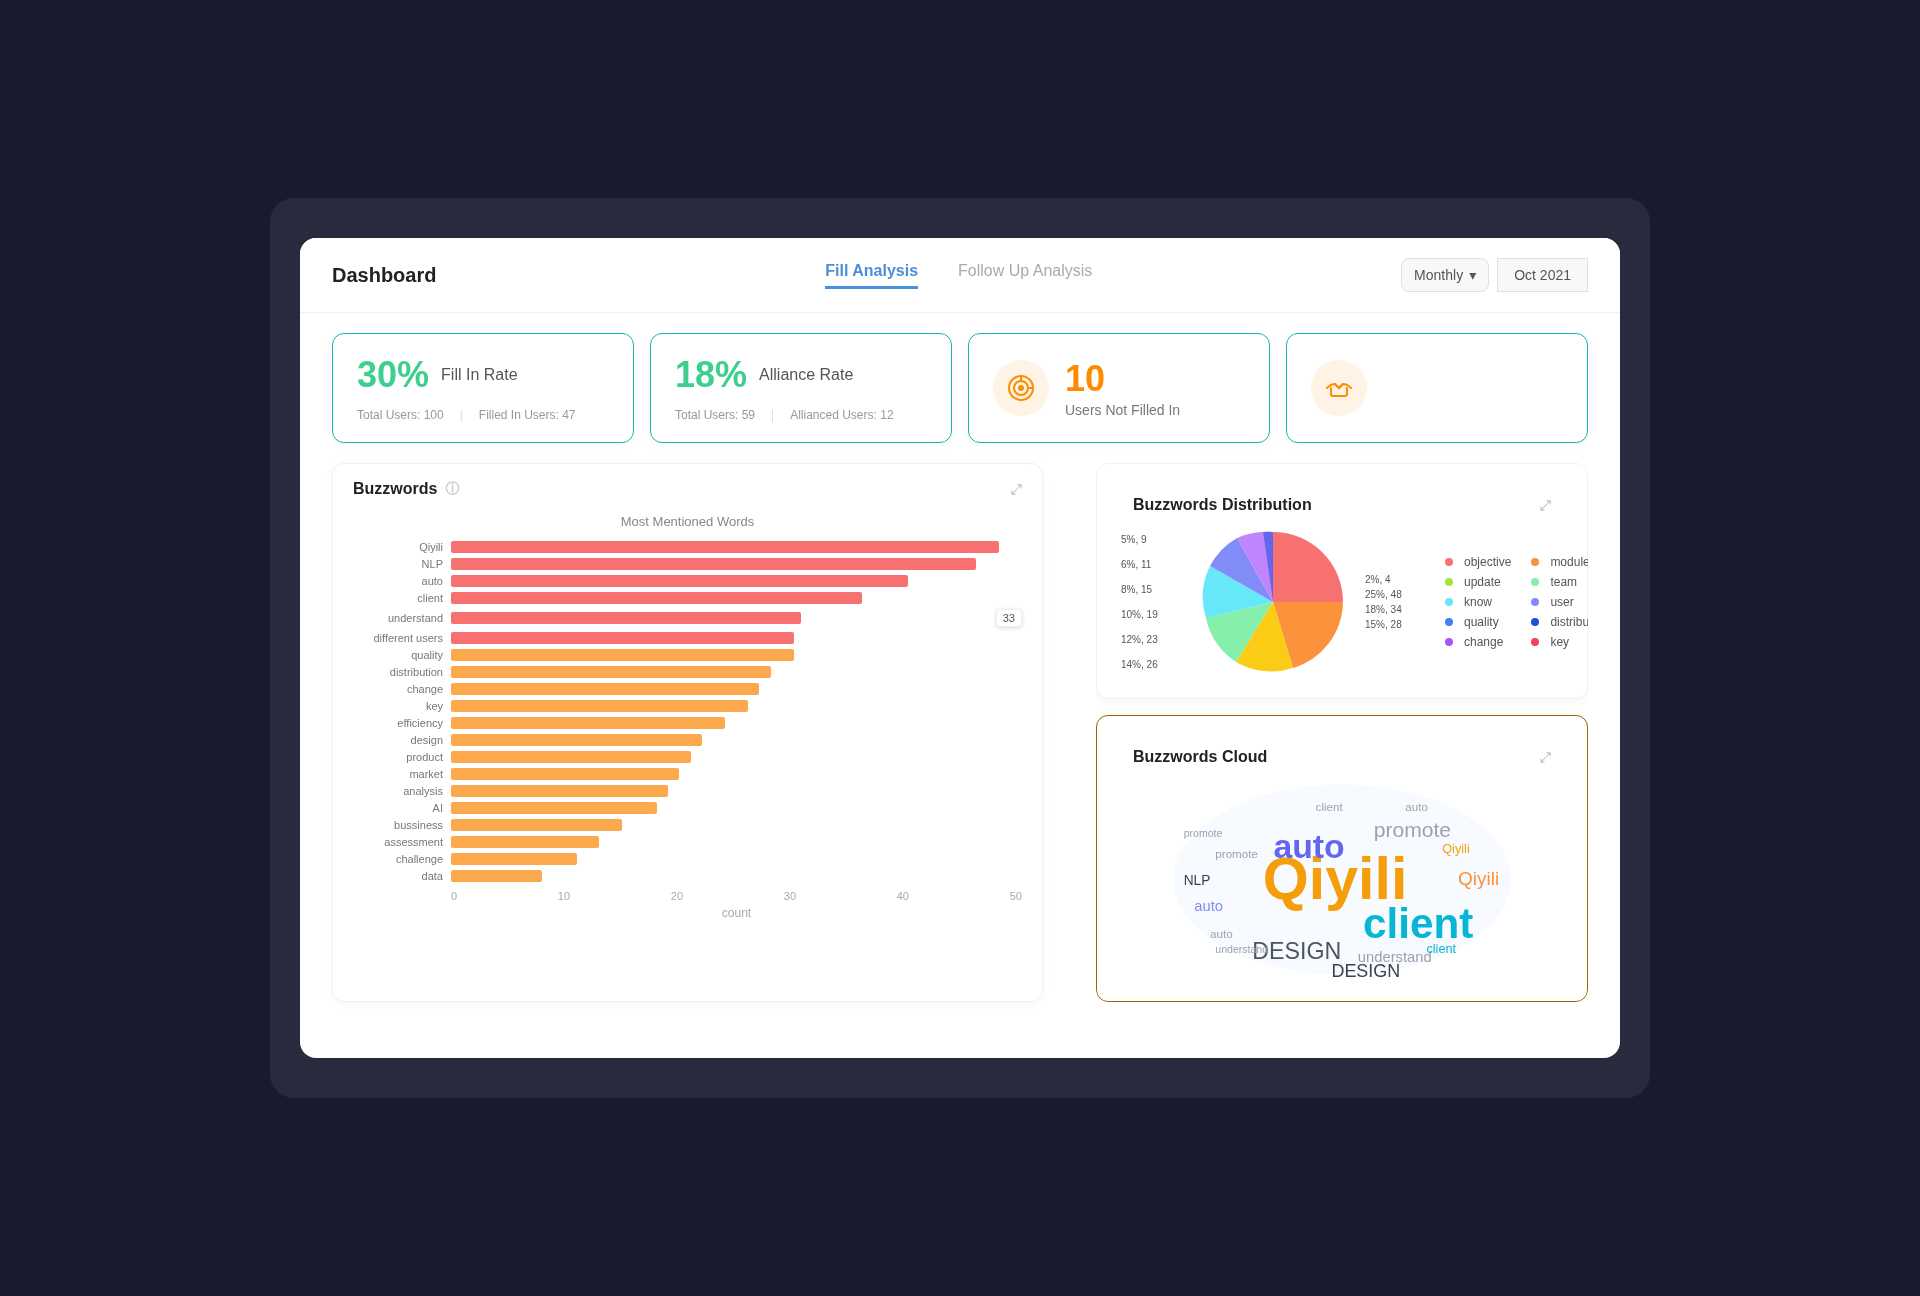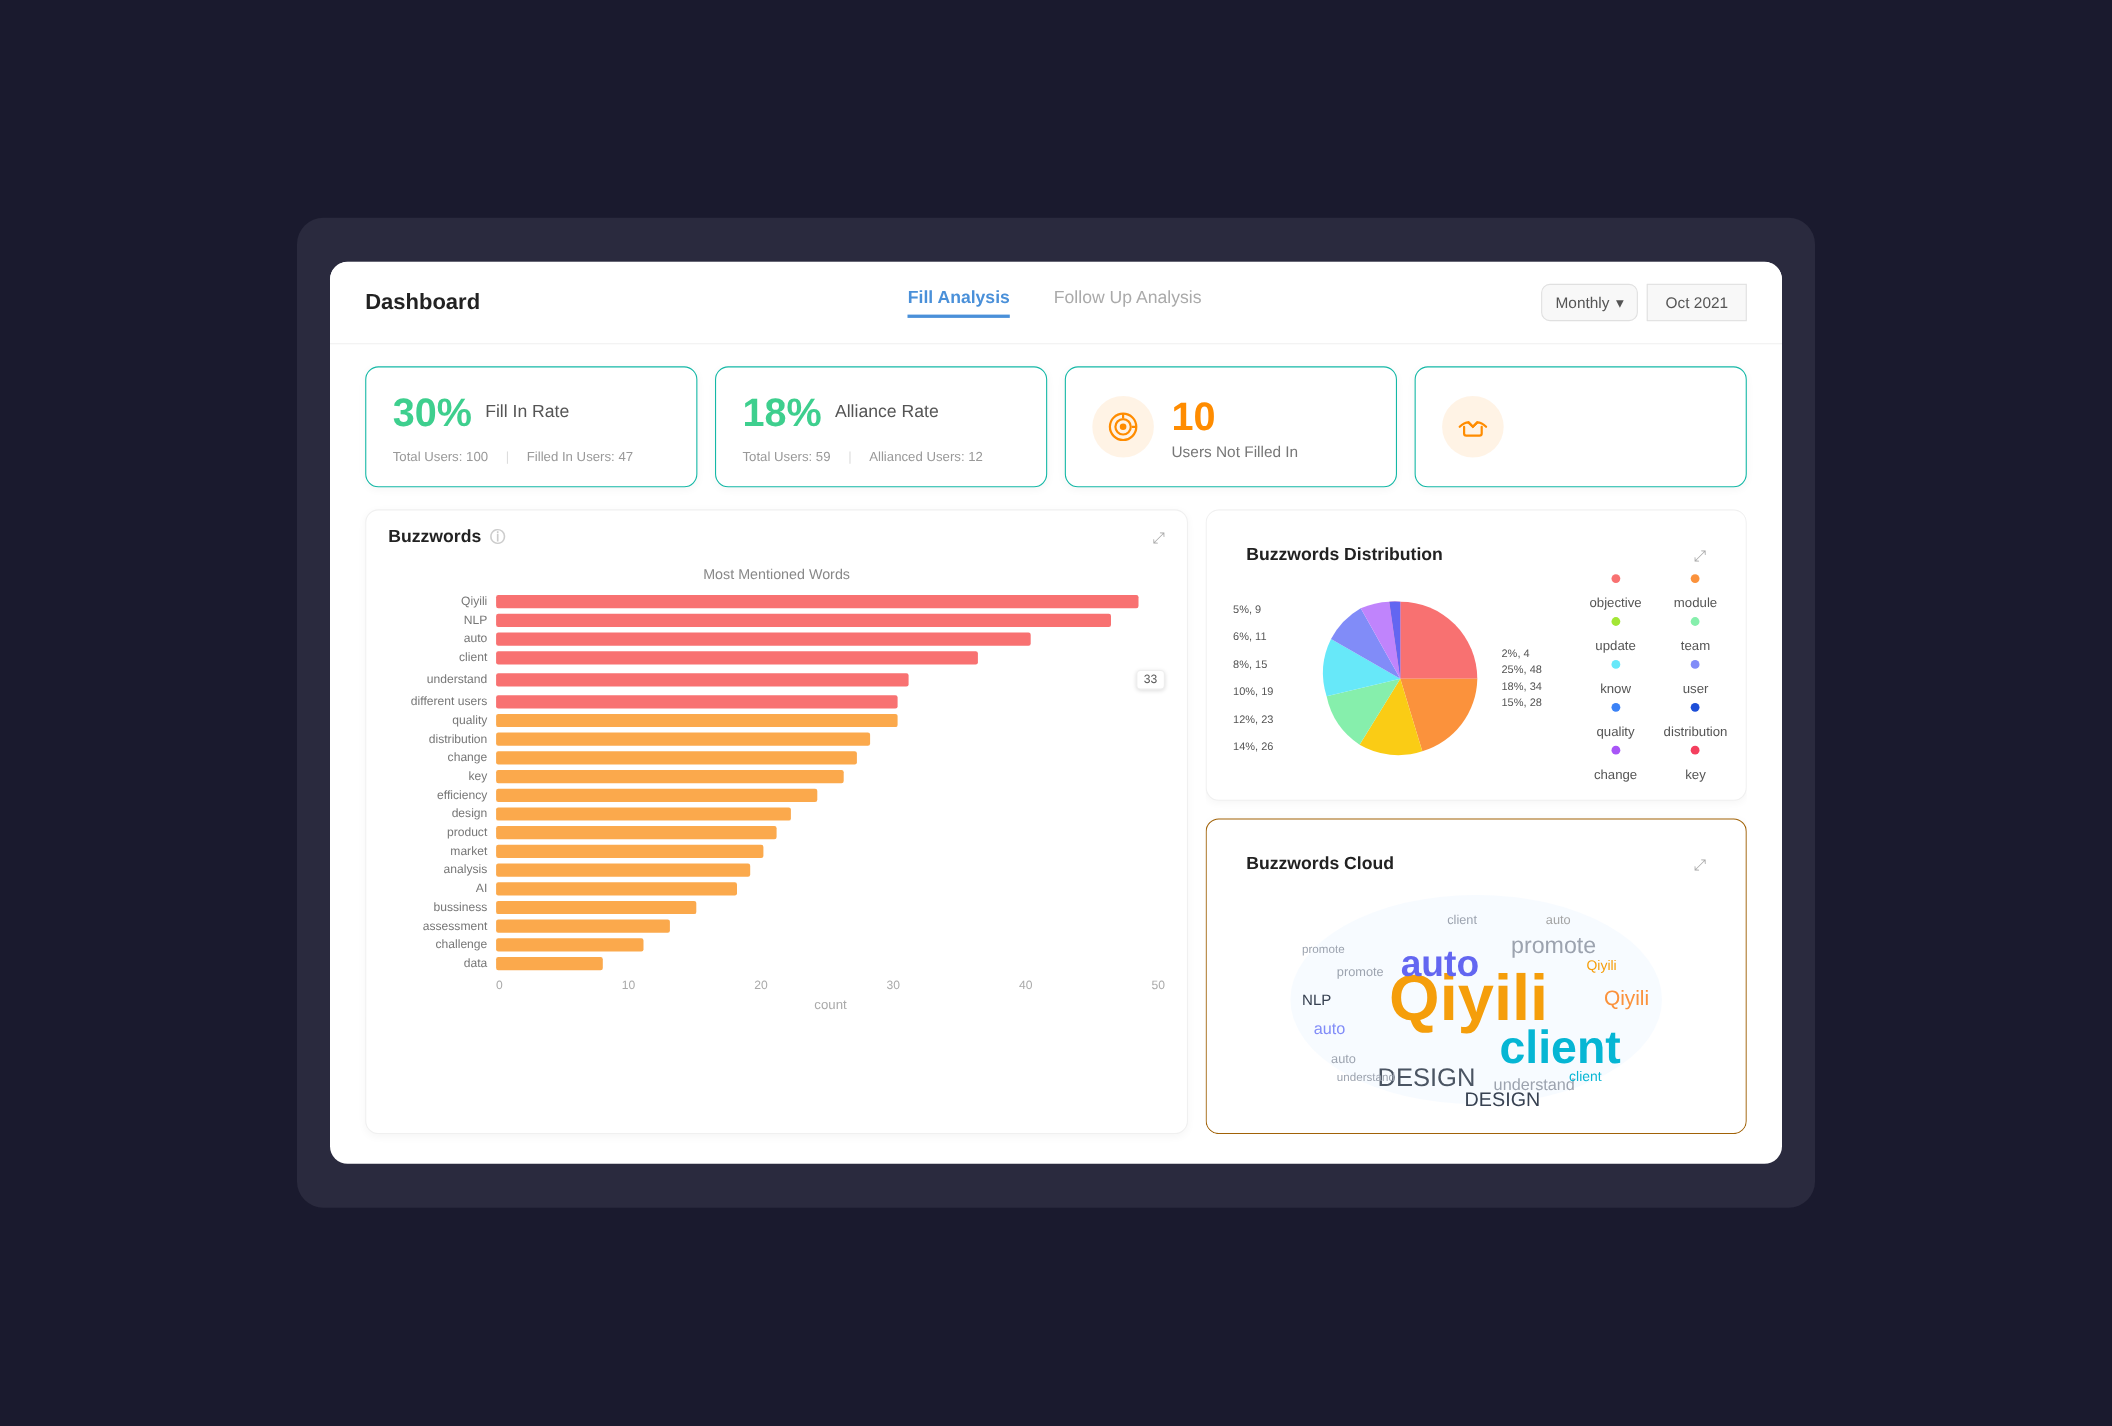--- a/index.html
+++ b/index.html
@@ -165,21 +165,21 @@
       padding: 0 32px 20px;
     }
     .chart-card {
       background: #fff;
       border: 1px solid #f0f0f0;
       border-radius: 12px;
       box-shadow: 0 2px 8px rgba(0,0,0,0.04);
       overflow: hidden;
     }
     .chart-card.left { flex: 1; }
-    .chart-card.right { width: 492px; display: flex; flex-direction: column; gap: 16px; background: transparent; border: none; box-shadow: none; }
+    .chart-card.right { width: 492px; display: flex; flex-direction: column; gap: 16px; background: transparent; border: none; box-shadow: none; margin-left: 37px; }
     .chart-header {
       display: flex;
       align-items: center;
       justify-content: space-between;
       padding: 16px 20px 8px;
     }
     .chart-title {
       font-size: 16px;
       font-weight: 700;
       color: #222;
@@ -270,21 +270,20 @@
       grid-template-columns: 1fr 1fr;
       gap: 6px 20px;
       font-size: 12px;
       color: #555;
       margin-left: 8px;
     }
     .legend-item {
       display: flex;
       align-items: center;
       gap: 11px;
-      flex-direction: column;
     }
     .legend-dot {
       width: 8px;
       height: 8px;
       border-radius: 50%;
       flex-shrink: 0;
     }
     
     .wordcloud-card {
       background: #fff;

